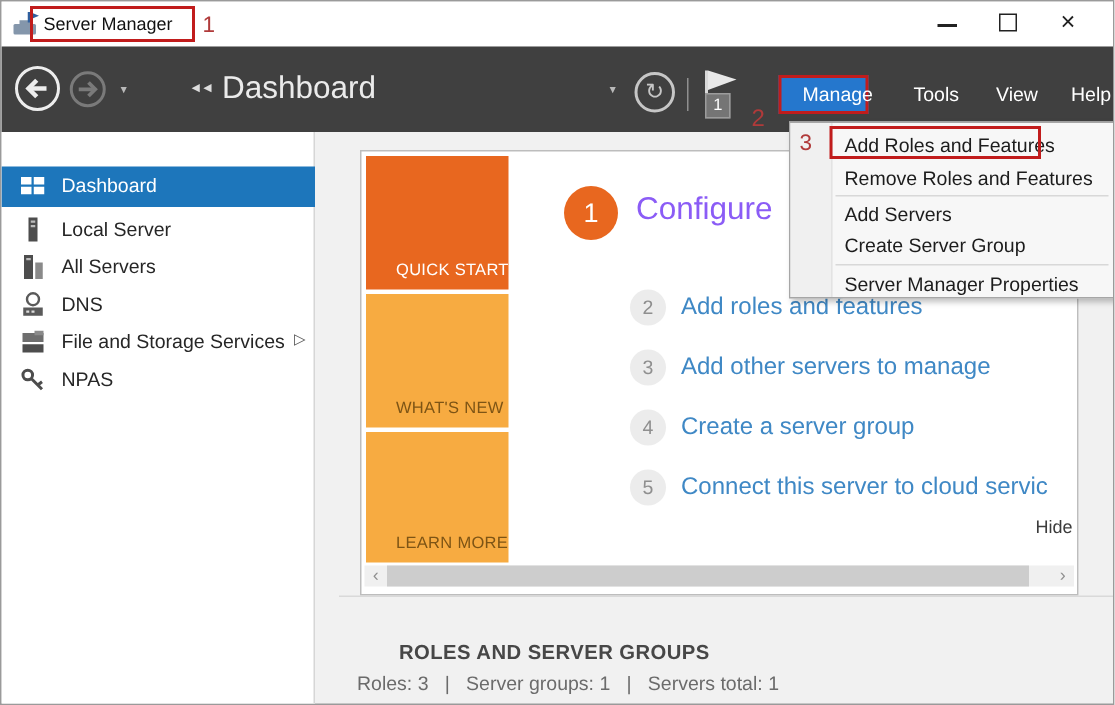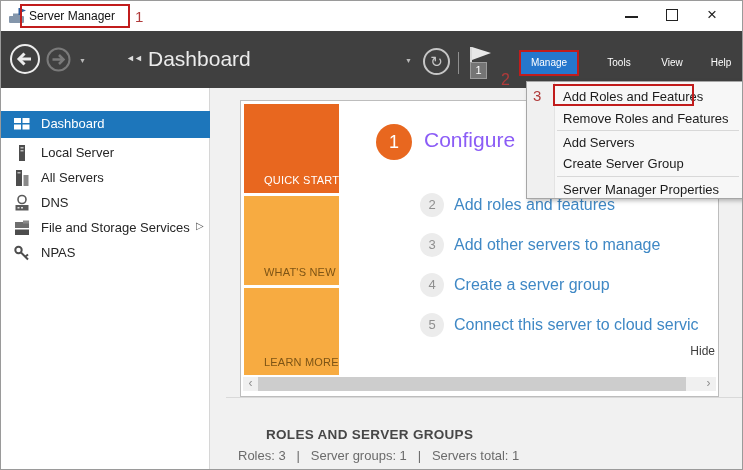--- a/index.html
+++ b/index.html
@@ -30,22 +30,22 @@
   .caret-b { left:404px; top:26px; }
   .crumb-arrows { position:absolute; left:125px; top:22px; font-size:9px; color:#dddddd; letter-spacing:-1px; }
   .crumb { position:absolute; left:147px; top:16px; font-size:21px; font-weight:300; color:#ebebeb; }
   .refresh { position:absolute; left:422px; top:17px; width:27px; height:27px; border:2px solid #c6c6c6;
              border-radius:50%; color:#c6c6c6; font-size:15px; text-align:center; line-height:23px; }
   .nav-div { position:absolute; left:457px; top:21px; width:1px; height:22px; background:#8f8f8f; }
   .flag { position:absolute; left:466px; top:14px; width:26px; height:34px; }
   .flag-badge { position:absolute; left:469px; top:31px; width:17px; height:17px; background:#757575;
                 border:1px solid #9c9c9c; color:#fff; font-size:11px; text-align:center; line-height:15px; }
   .annot-2 { left:500px; top:40px; font-size:16px; }
-  .menubtn { position:absolute; top:19px; height:26px; color:#fff; font-size:10px;
-             text-align:center; line-height:26px; cursor:default; }
+  .menubtn { position:absolute; top:19px; height:26px; color:#fff; font-size:13px;
+             text-align:left; line-height:26px; cursor:default;padding-left:14px; }
   .m-manage { left:518px; width:60px; background:#2577cd; border:2px solid #c11c1c; line-height:21px; }
   .m-tools { left:594px; width:48px; }
   .m-view { left:649px; width:44px; }
   .m-help { left:699px; width:42px; }
   
   .sidebar { position:absolute; left:0; top:87px; width:209px; height:383px; background:#ffffff;
              border-right:1px solid #d6d6d6; }
   .side-item { position:absolute; left:0; width:209px; height:25px; font-size:13px; color:#262626; cursor:default; }
   .side-item .lbl { position:absolute; left:40px; top:5px; white-space:nowrap; }
   .side-item .ic { position:absolute; left:12px; top:4px; width:18px; height:18px; }

